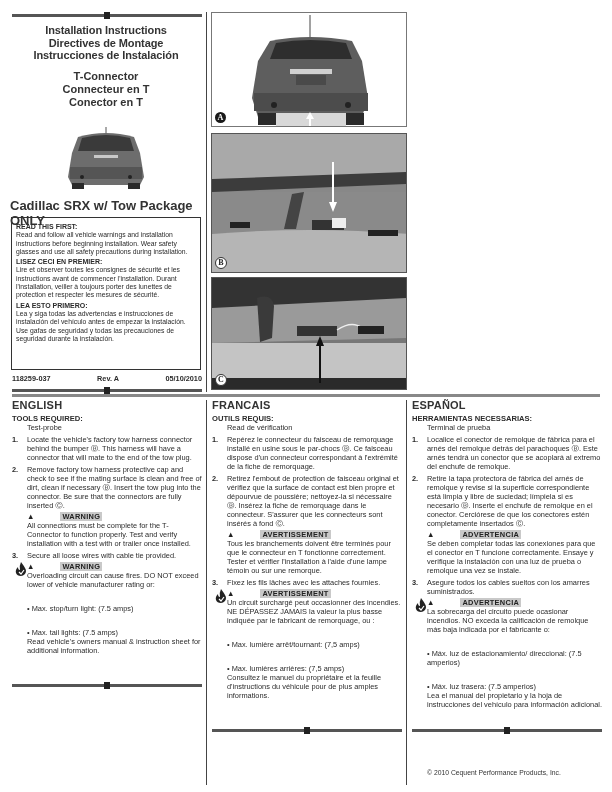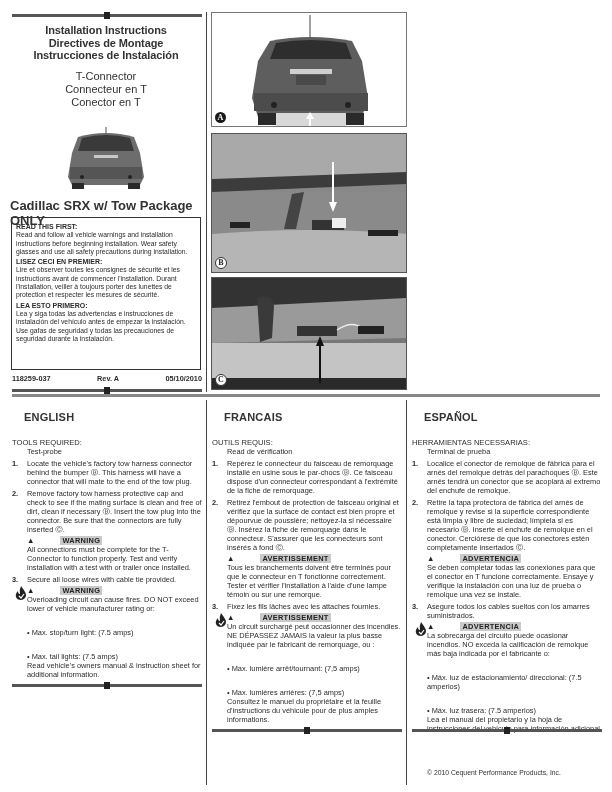--- a/index.html
+++ b/index.html
@@ -4,33 +4,33 @@
 <style>
   html,body{margin:0;padding:0;background:#fff;}
   body{width:612px;height:792px;position:relative;overflow:hidden;font-family:"Liberation Sans",sans-serif;color:#2b2b2b;}
   .abs{position:absolute;}
   .rule{position:absolute;height:3px;background:#555;}
   .rule .mark{position:absolute;top:-2px;width:6px;height:7px;background:#222;left:50%;margin-left:-3px;}
   .vline{position:absolute;width:1px;background:#444;}
   .title-block{left:10px;top:24px;width:192px;text-align:center;}
   .title-block .t{font-weight:bold;font-size:11px;line-height:12.5px;color:#333;letter-spacing:-0.1px;}
   .title-block .gap{height:8px;}
-  .title-block .t2{font-weight:normal;font-size:11px;line-height:13px;color:#333;}
+  .title-block .t2{font-weight:bold;font-size:11px;line-height:13px;color:#333;}
   .car-thumb{left:60px;top:127px;width:92px;height:64px;}
   .model{left:10px;top:198px;width:192px;font-weight:bold;font-size:13px;color:#333;}
   .readbox{left:11px;top:217px;width:190px;height:153px;border:1px solid #333;padding:3px 4px;box-sizing:border-box;font-size:6.8px;line-height:8.3px;}
   .readbox .h{font-weight:bold;font-size:7px;margin-top:2px;}
   .meta{left:12px;top:374px;width:190px;font-size:7.3px;display:flex;justify-content:space-between;font-weight:bold;}
   .photo{position:absolute;left:211px;width:196px;border:1px solid #555;box-sizing:border-box;overflow:hidden;}
   .badge{position:absolute;left:3px;bottom:3px;width:11px;height:11px;border-radius:50%;font-size:8px;font-weight:bold;font-family:"Liberation Serif",serif;text-align:center;line-height:11px;}
   .badge.dark{background:#1a1a1a;color:#fff;}
   .badge.light{background:#fff;color:#222;border:1px solid #333;width:10px;height:10px;line-height:10px;}
   .col{position:absolute;top:401px;font-size:7.4px;line-height:9px;}
-  .col h2{margin:12px;font-size:11px;font-weight:bold;color:#333;letter-spacing:0.2px;}
-  .col .tools{font-weight:normal;font-size:7.6px;margin-top:16px;}
+  .col h2{margin:0;font-size:11px;font-weight:bold;color:#333;letter-spacing:0.2px;}
+  .col .tools{font-weight:bold;font-size:7.6px;margin-top:4px;}
   .col .tool{padding-left:15px;}
   .step{display:flex;margin-top:3px;}
   .step .n{width:15px;font-weight:bold;flex:none;}
   .step .txt{flex:1;}
   .warn{margin-left:15px;margin-top:2px;}
   .wlabel{display:inline-flex;align-items:center;gap:2px;font-weight:bold;font-size:7.4px;}
   .wlabel .tri{font-size:7.5px;color:#222;}
   .wlabel .lab{background:#c9c9c9;padding:0 2px;color:#222;letter-spacing:0.3px;margin-left:24px;}
   .fire{position:absolute;left:-12px;top:0;width:12px;height:14px;}
   .bullet{margin-top:15px;}

